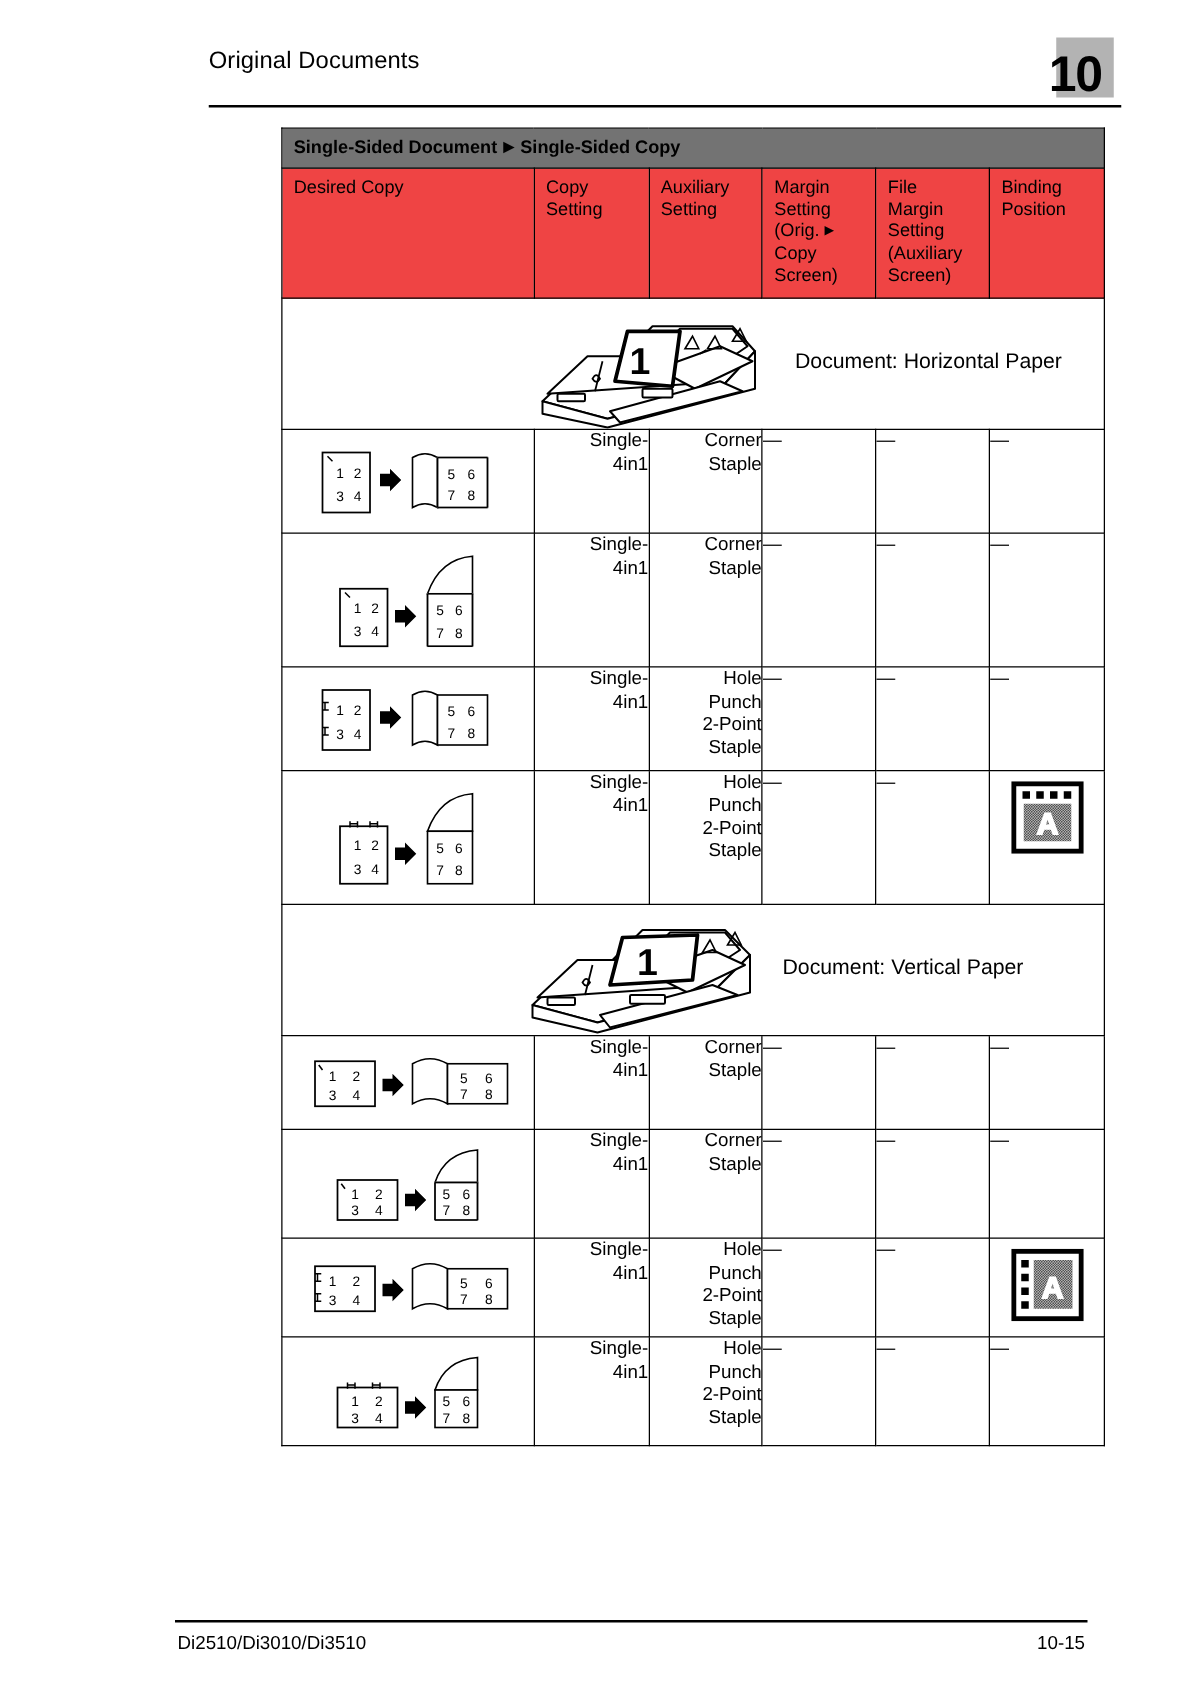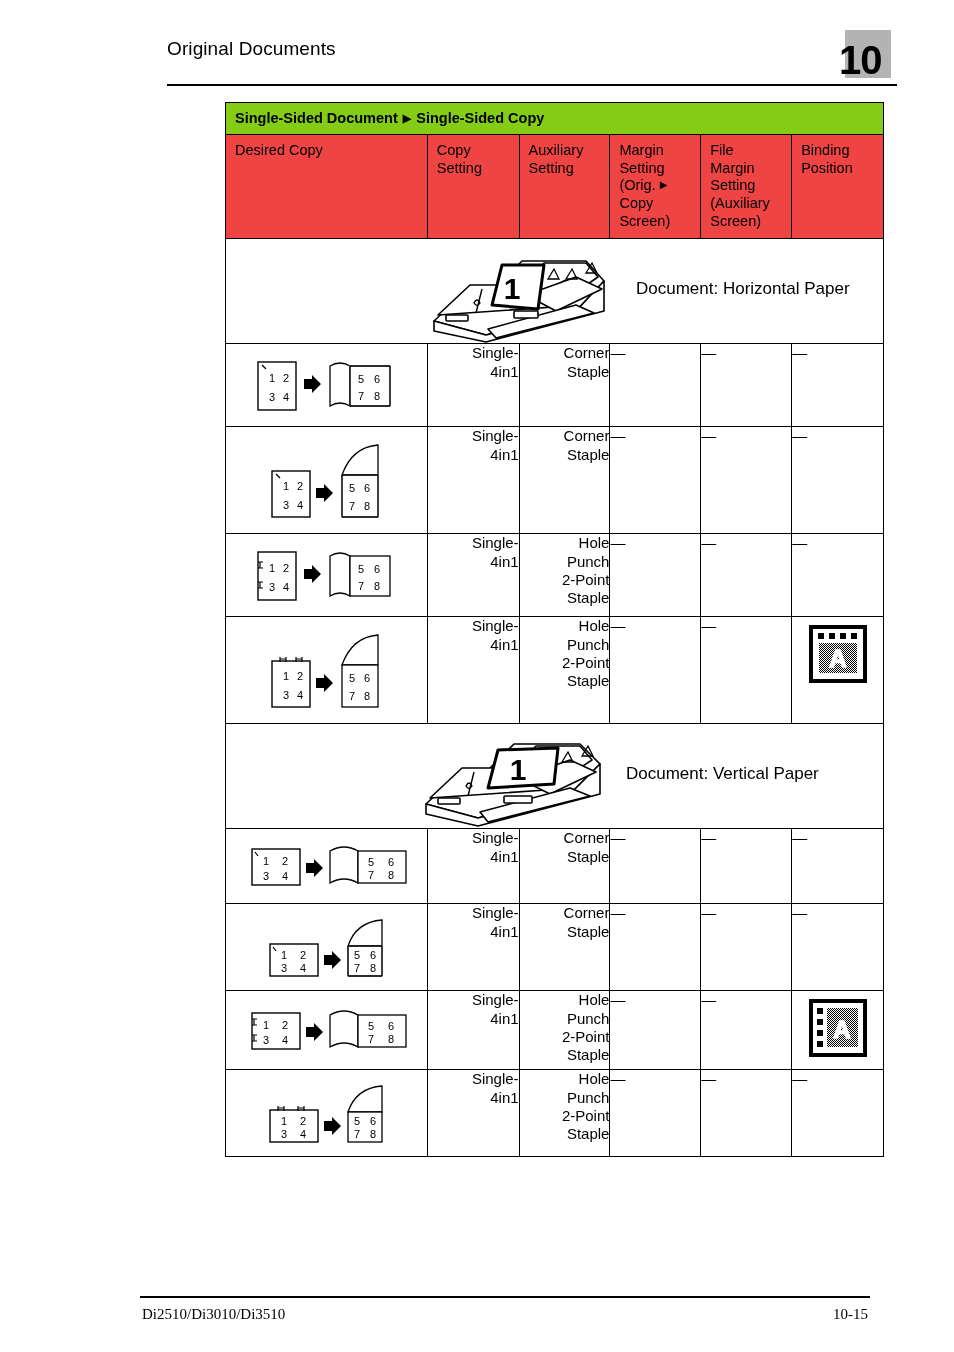--- a/index.html
+++ b/index.html
@@ -19,29 +19,29 @@
     position:absolute; right:6px; top:-4px; width:46px; height:48px;
     background:#b3b3b3;
   }
   .chapter-num {
     position:absolute; right:2px; top:2px; width:56px; text-align:left;
     font-size:40px; font-weight:bold; line-height:48px; letter-spacing:-1px;
   }
   .header-rule { position:absolute; left:0; top:50px; width:730px; height:2px; background:#000; }
 
   
-  .footer { position:absolute; left:140px; top:1296px; width:730px; height:40px;font-family:Liberation Serif, serif; }
+  .footer { position:absolute; left:140px; top:1296px; width:730px; height:40px; }
   .footer-rule { position:absolute; left:0; top:0; width:730px; height:2px; background:#000; }
   .footer-left { position:absolute; left:2px; top:10px; font-size:15px; }
   .footer-right { position:absolute; right:2px; top:10px; font-size:15px; }
 
   
   .tbl { position:absolute; left:225px; top:102px; width:659px; border-collapse:collapse; }
   .tbl td, .tbl th { border:1px solid #000; padding:0; vertical-align:top; }
-  .hdr-band td { background:#84cc16; font-weight:bold; font-size:14.5px; padding:7px 9px 8px 9px; }
+  .hdr-band td { background:#737373; font-weight:bold; font-size:14.5px; padding:7px 9px 8px 9px; }
   .hdr-cols td { background:#ef4444; font-size:14.5px; padding:7px 7px 8px 9px; line-height:1.22; }
 
   .col-desired { width:202px; }
   .col-copy    { width:92px; }
   .col-finish  { width:91px; }
   .col-margin  { width:91px; }
   .col-file    { width:91px; }
   .col-bind    { width:92px; }
 
   .cell-txt { font-size:15px; line-height:1.22; padding:7px 7px 9px 9px;text-align:right; }

